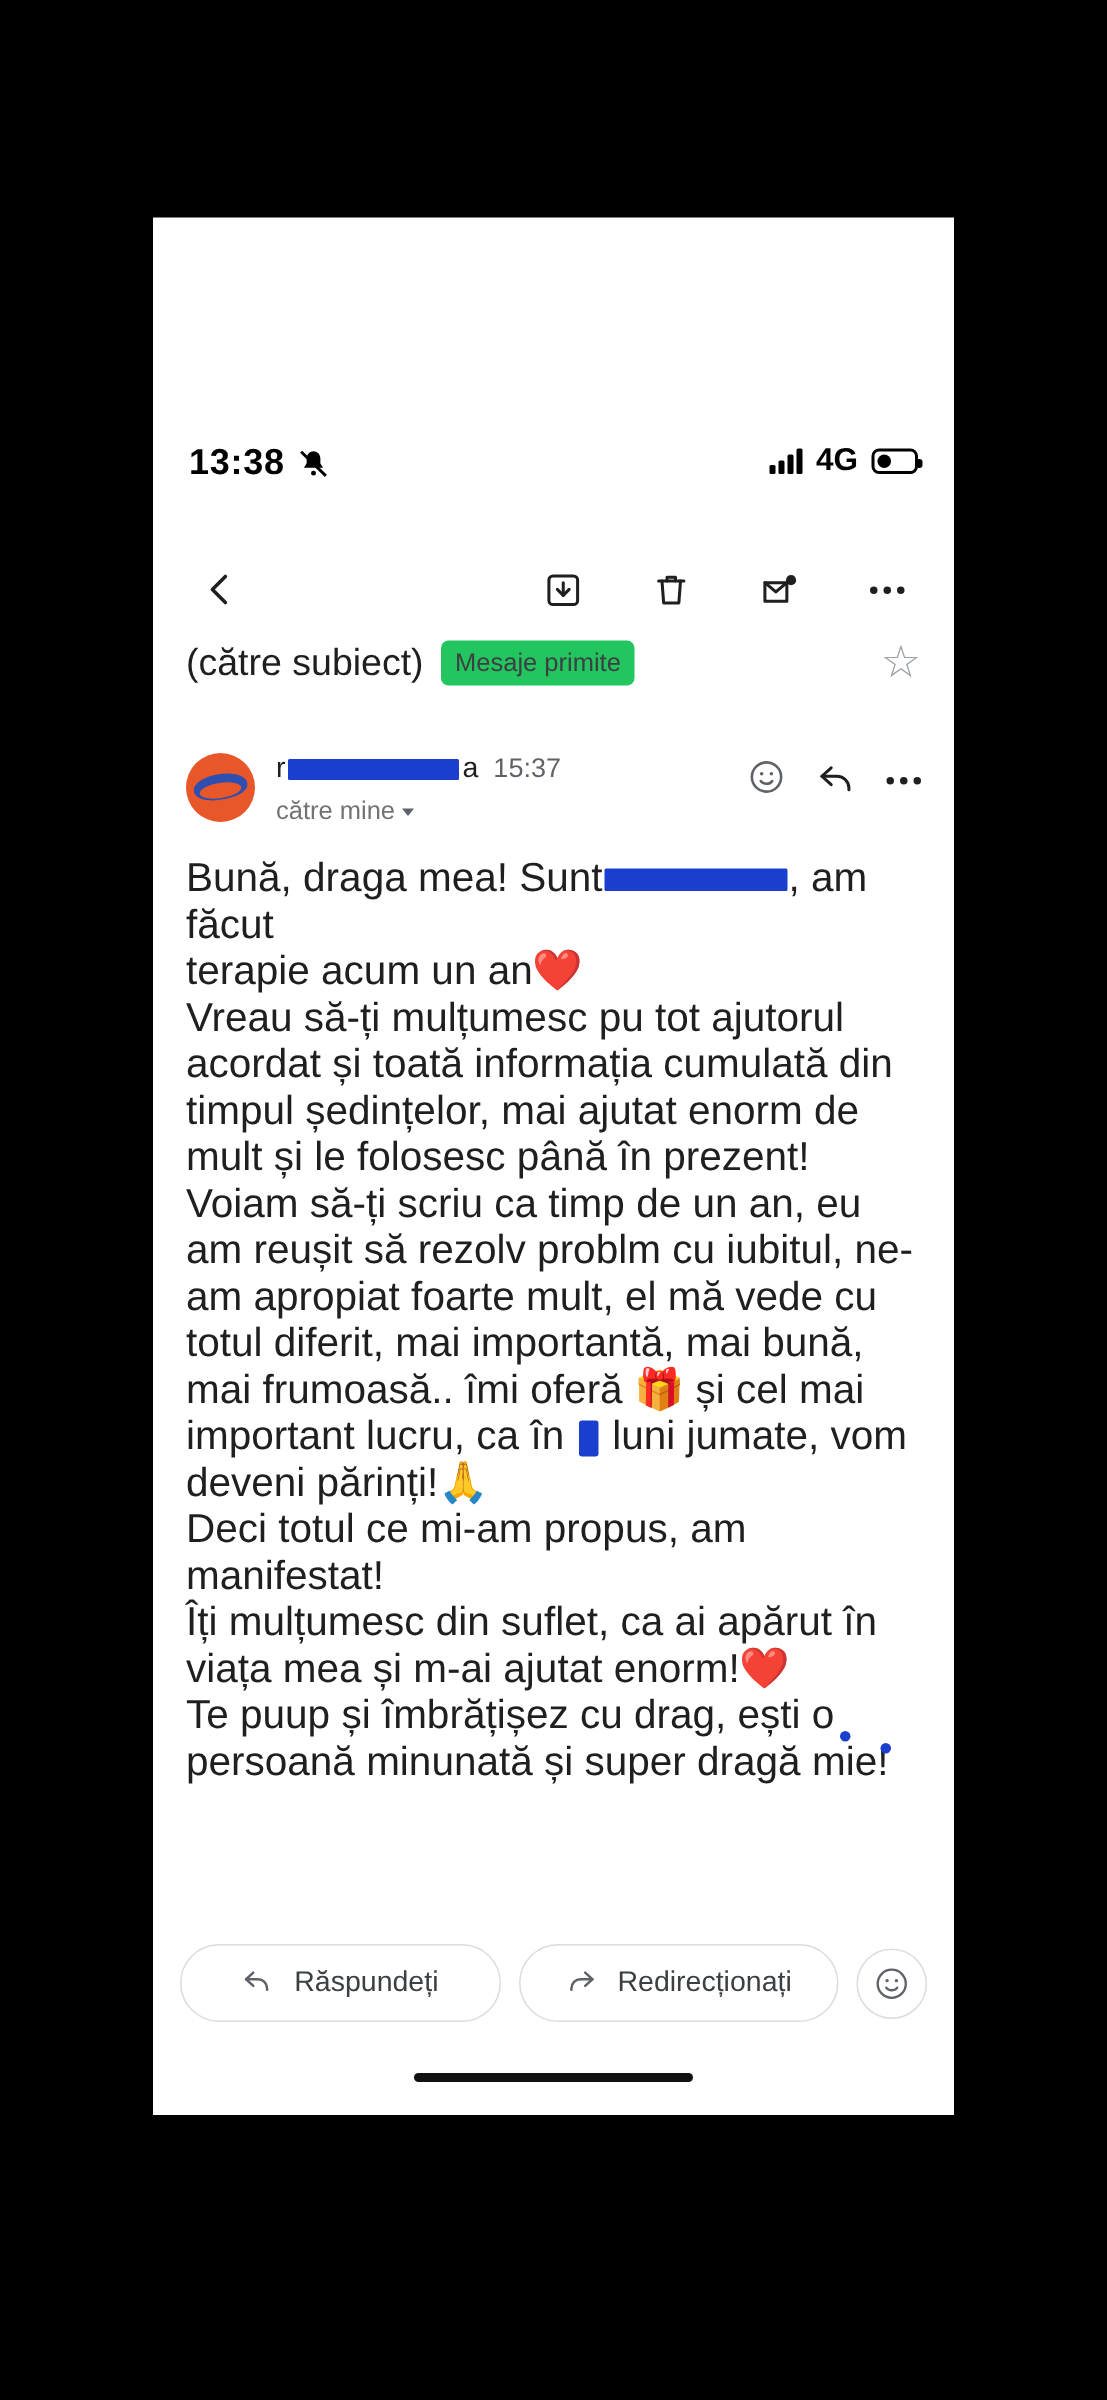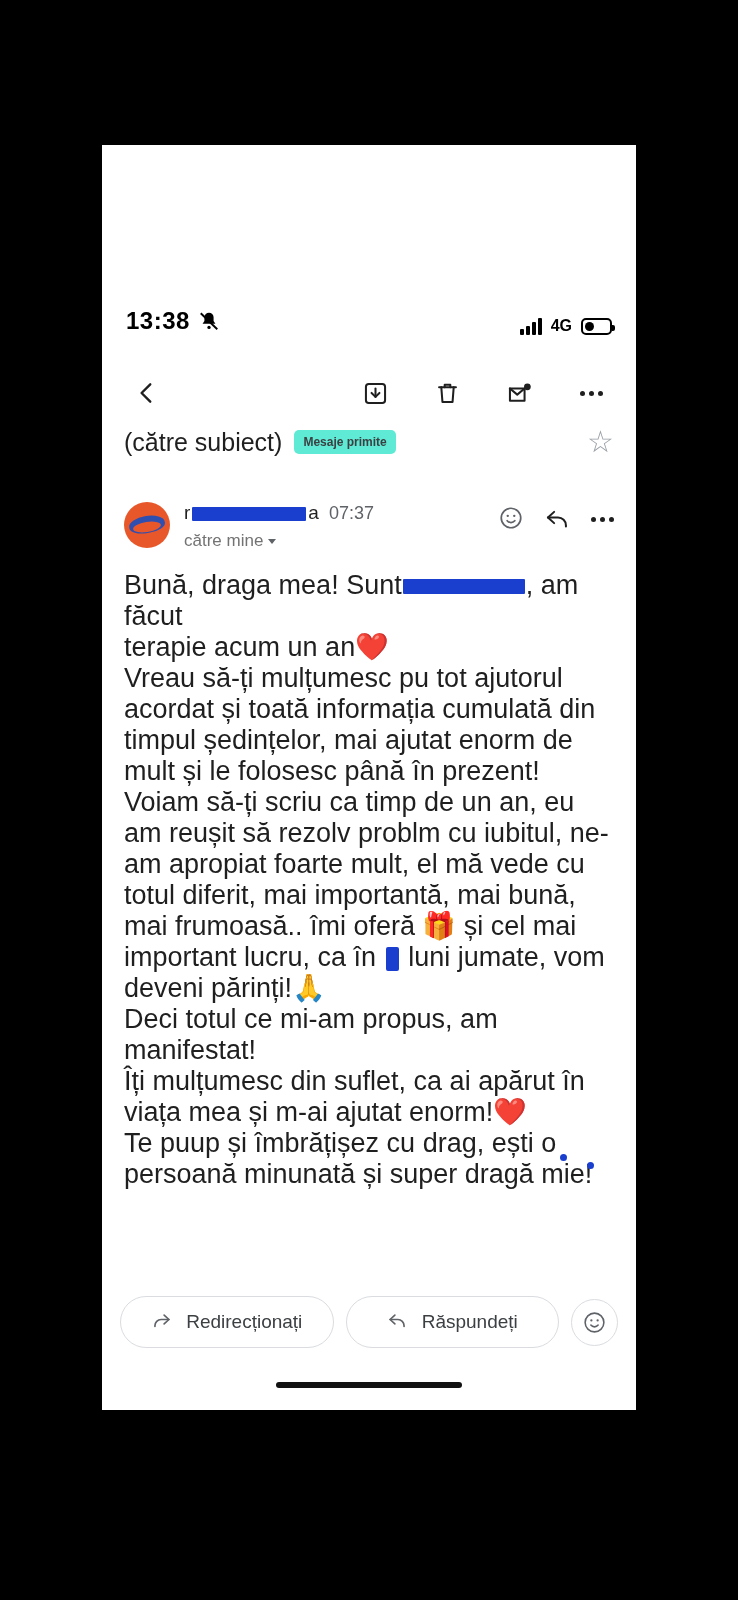--- a/index.html
+++ b/index.html
@@ -26,21 +26,21 @@
     background: #ffffff;
   }
 
   
   .statusbar {
     position: absolute;
     left: 0; top: 150px;
     width: 100%;
     height: 40px;
     display: flex;
-    align-items: flex-end;
+    align-items: flex-start;
     justify-content: space-between;
     padding: 0 24px;
   }
   .status-left {
     display: flex;
     align-items: center;
     gap: 8px;
   }
   .status-time {
     font-size: 24px;
@@ -53,21 +53,21 @@
     display: flex;
     align-items: center;
     gap: 9px;
   }
   .signal { display: flex; align-items: flex-end; gap: 2px; height: 18px; }
   .signal i { display: block; width: 4px; background: #000; border-radius: 1px; }
   .signal i:nth-child(1) { height: 6px; }
   .signal i:nth-child(2) { height: 9px; }
   .signal i:nth-child(3) { height: 13px; }
   .signal i:nth-child(4) { height: 17px; }
-  .net-label { font-size: 16px; font-weight: bold; color: #000; }
+  .net-label { font-size: 21px; font-weight: bold; color: #000; }
   .battery {
     width: 31px; height: 17px;
     border: 2px solid #000;
     border-radius: 5px;
     position: relative;
     display: flex;
     align-items: center;
     padding: 2px;
   }
   .battery::after {
@@ -109,27 +109,26 @@
     align-items: center;
     padding: 0 22px;
   }
   .subject {
     font-size: 25px;
     color: #1f1f1f;
     font-weight: normal;
   }
   .label-chip {
     margin-left: 12px;
-    background: #5eead4;
+    background: #22c55e;
     color: #3c4043;
-    font-size: 12px;
+    font-size: 17px;
     border-radius: 5px;
     padding: 5px 9px;
     white-space: nowrap;
-    font-weight: bold;
   }
   .star {
     margin-left: auto;
     color: #9aa0a6;
     font-size: 30px;
     line-height: 1;
   }
 
   
   .sender-row {
@@ -368,21 +367,21 @@
     <div class="sender-row">
       <div class="avatar">
         <span class="glyph"></span>
         <span class="glyph2"></span>
       </div>
       <div class="sender-main">
         <div class="sender-line">
           <span class="sender-name">
             <span>r</span><span class="redact" style="width:114px;margin:0 2px"></span><span>a</span>
           </span>
-          <span class="sender-time">07:37</span>
+          <span class="sender-time">15:37</span>
         </div>
         <div class="to-line">
           <span>către mine</span>
           <span class="caret"></span>
         </div>
       </div>
       <div class="sender-actions">
         <span>
           <svg width="26" height="26" viewBox="0 0 24 24" fill="none" stroke="#5f6368" stroke-width="1.6">
             <circle cx="12" cy="12" r="9"></circle>
@@ -417,34 +416,34 @@
 
     <div class="corner-dots">
       <span></span>
         <span></span>
     </div>
 
     <div class="bottombar">
       <div class="pill">
         <span>
           <svg width="21" height="21" viewBox="0 0 24 24" fill="none" stroke="#5f6368" stroke-width="1.9" stroke-linecap="round" stroke-linejoin="round">
+            <polyline points="9,7 3.5,12 9,17"></polyline>
+            <path d="M3.5 12h9a7 7 0 0 1 7 7v1"></path>
+          </svg>
+        </span>
+        <span>Răspundeți</span>
+      </div>
+      <div class="pill">
+        <span>
+          <svg width="21" height="21" viewBox="0 0 24 24" fill="none" stroke="#5f6368" stroke-width="1.9" stroke-linecap="round" stroke-linejoin="round">
             <polyline points="15,7 20.5,12 15,17"></polyline>
             <path d="M20.5 12h-9a7 7 0 0 0-7 7v1"></path>
           </svg>
         </span>
         <span>Redirecționați</span>
-      </div>
-      <div class="pill">
-        <span>
-          <svg width="21" height="21" viewBox="0 0 24 24" fill="none" stroke="#5f6368" stroke-width="1.9" stroke-linecap="round" stroke-linejoin="round">
-            <polyline points="9,7 3.5,12 9,17"></polyline>
-            <path d="M3.5 12h9a7 7 0 0 1 7 7v1"></path>
-          </svg>
-        </span>
-        <span>Răspundeți</span>
       </div>
       <div class="emoji-btn">
         <svg width="25" height="25" viewBox="0 0 24 24" fill="none" stroke="#5f6368" stroke-width="1.5">
           <circle cx="12" cy="12" r="9"></circle>
           <circle cx="9" cy="10" r="1.1" fill="#5f6368" stroke="none"></circle>
           <circle cx="15" cy="10" r="1.1" fill="#5f6368" stroke="none"></circle>
           <path d="M8.5 14.5a4.5 4.5 0 0 0 7 0" stroke-linecap="round"></path>
         </svg>
       </div>
     </div>

